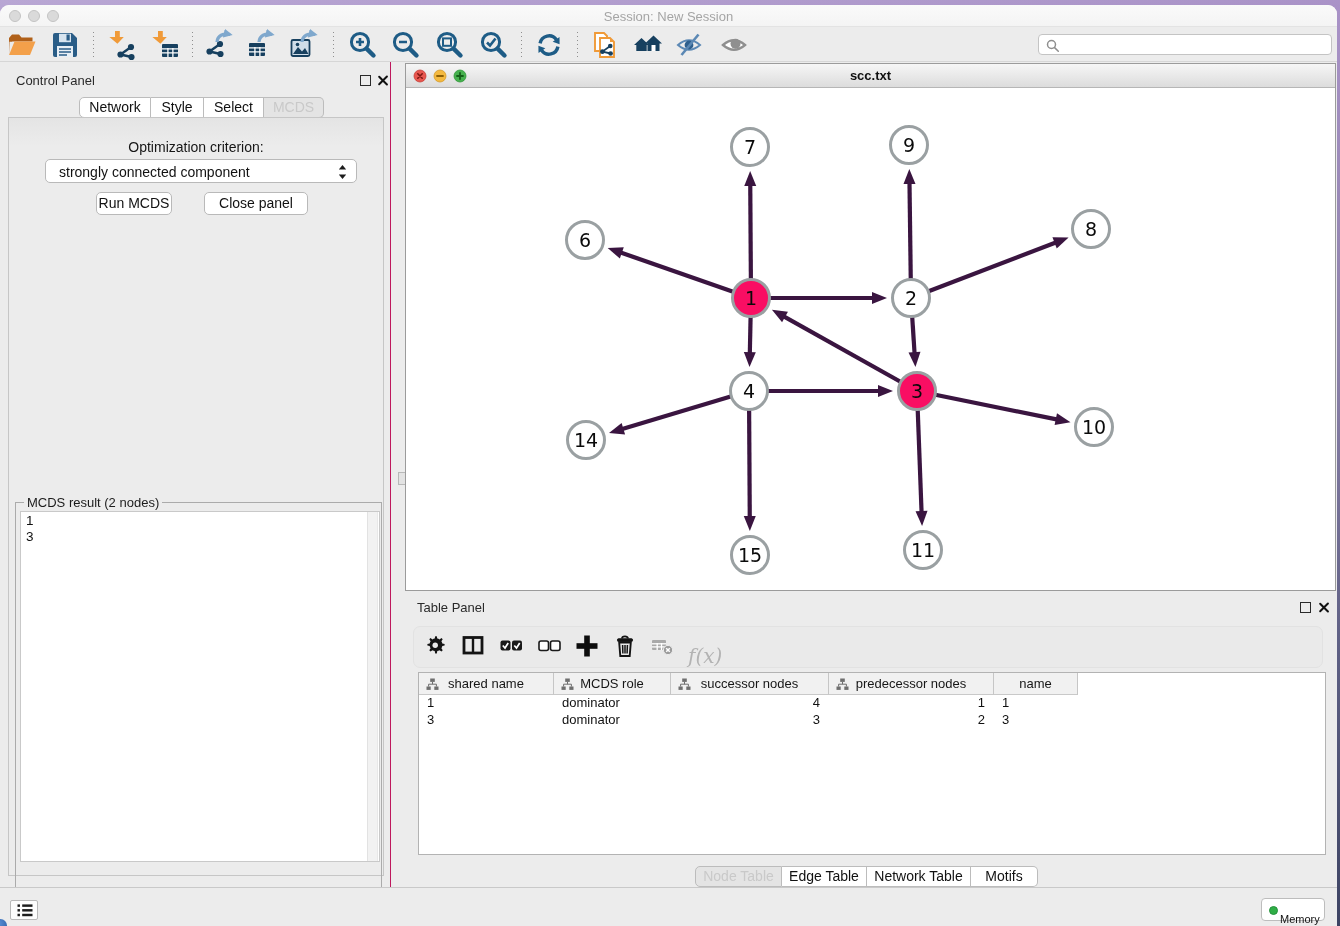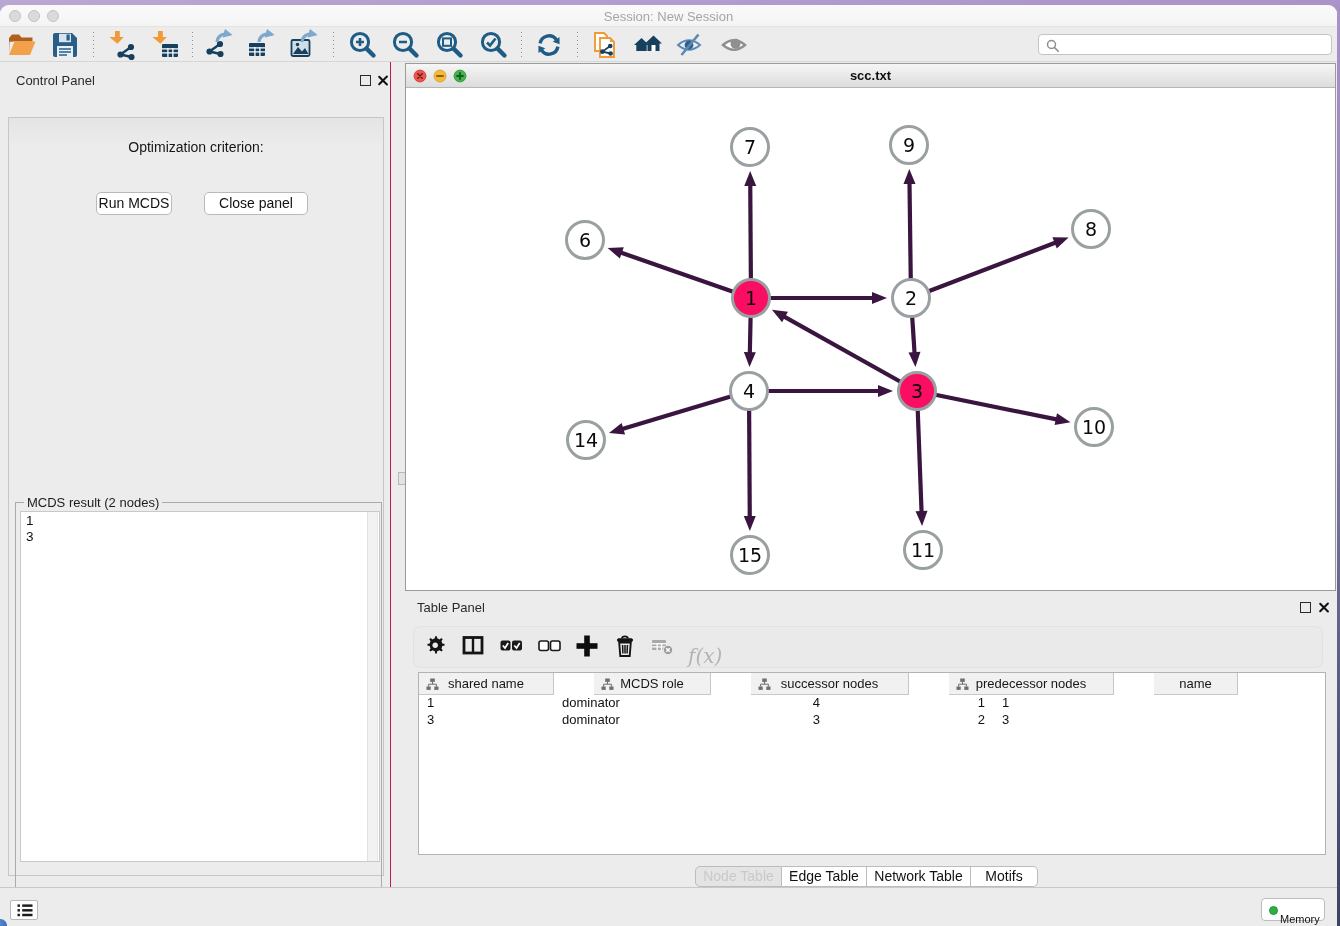--- a/index.html
+++ b/index.html
@@ -82,21 +82,21 @@
 
   
   .table-panel { position:absolute; left:393px; top:586px; width:944px; height:296px; background:#ececec; }
   .tp-toolbar { position:absolute; left:20px; top:35px; width:910px; height:42px;
     background:#eaeaea; border:1px solid #e2e2e2; border-radius:7px; }
   .tp-icon { position:absolute; top:44px; width:26px; height:26px; cursor:pointer; }
   .fx-label { position:absolute; top:43px; font-family:"DejaVu Serif", serif; font-style:italic;
     font-size:20px; color:#b3b3b3; }
   .ntable { position:absolute; left:25px; top:81px; width:908px; height:183px;
     background:#fff; border:1px solid #b3b3b3; }
-  .ntable-header { display:flex; height:22px;gap:40px; }
+  .ntable-header { display:flex; height:22px; }
   .nth-cell { position:relative; height:22px; background:#f1f1f1; border-right:1px solid #c6c6c6;
     border-bottom:1px solid #c9c9c9; font-size:13px; color:#161616; text-align:center; line-height:21px; cursor:pointer; }
   .nth-cell svg { position:absolute; left:7px; top:5px; }
   .ntable-row { display:flex; height:17px; }
   .ntd-cell { height:17px; font-size:13px; color:#111; line-height:16px; padding:0 8px; }
   .ntd-cell.r { text-align:right; padding-right:9px; }
 
   
   .statusbar { position:absolute; left:0; top:882px; width:100%; height:39px;
     background:#ececec; border-top:1px solid #c9c9c9; }
@@ -263,23 +263,36 @@
         </svg>
         <input type="text" placeholder="" style="">
       </div>
     </div>
 
     <div class="ctrl-panel">
       <div class="panel-title" style="position:absolute;left:16px;top:11px;">Control Panel</div>
       <div class="float-icon" style="left:360px;top:13px;"></div>
       <div class="close-icon" style="left:377px;top:12px;"></div>
 
+      <div class="seg-tabs" style="left:79px;top:35px;" id="ctrl-tabs">
+          <div class="seg-tab" style="width: 72px;">Network</div>
+          <div class="seg-tab" style="width: 53px;">Style</div>
+          <div class="seg-tab" style="width: 60px;">Select</div>
+          <div class="seg-tab sel" style="width: 60px;">MCDS</div>
+        </div>
 
       <div class="ctrl-content">
         <div class="opt-label">Optimization criterion:</div>
+        <div class="dropdown">
+          <span class="dd-text">strongly connected component</span>
+          <svg class="dd-chevrons" width="9" height="16" viewBox="0 0 9 16">
+            <path d="M0.8 5.6 L4.5 1 L8.2 5.6 Z" fill="#1c1c1c"></path>
+            <path d="M0.8 10.4 L4.5 15 L8.2 10.4 Z" fill="#1c1c1c"></path>
+          </svg>
+        </div>
         <div class="btn" style="left:87px;top:74px;width:76px;">Run MCDS</div>
         <div class="btn" style="left:195px;top:74px;width:104px;">Close panel</div>
 
         <div class="result-box">
           <div class="result-legend">MCDS result (2 nodes)</div>
           <div class="result-text">1
 3</div>
           <div class="result-scroll"></div>
         </div>
       </div>

